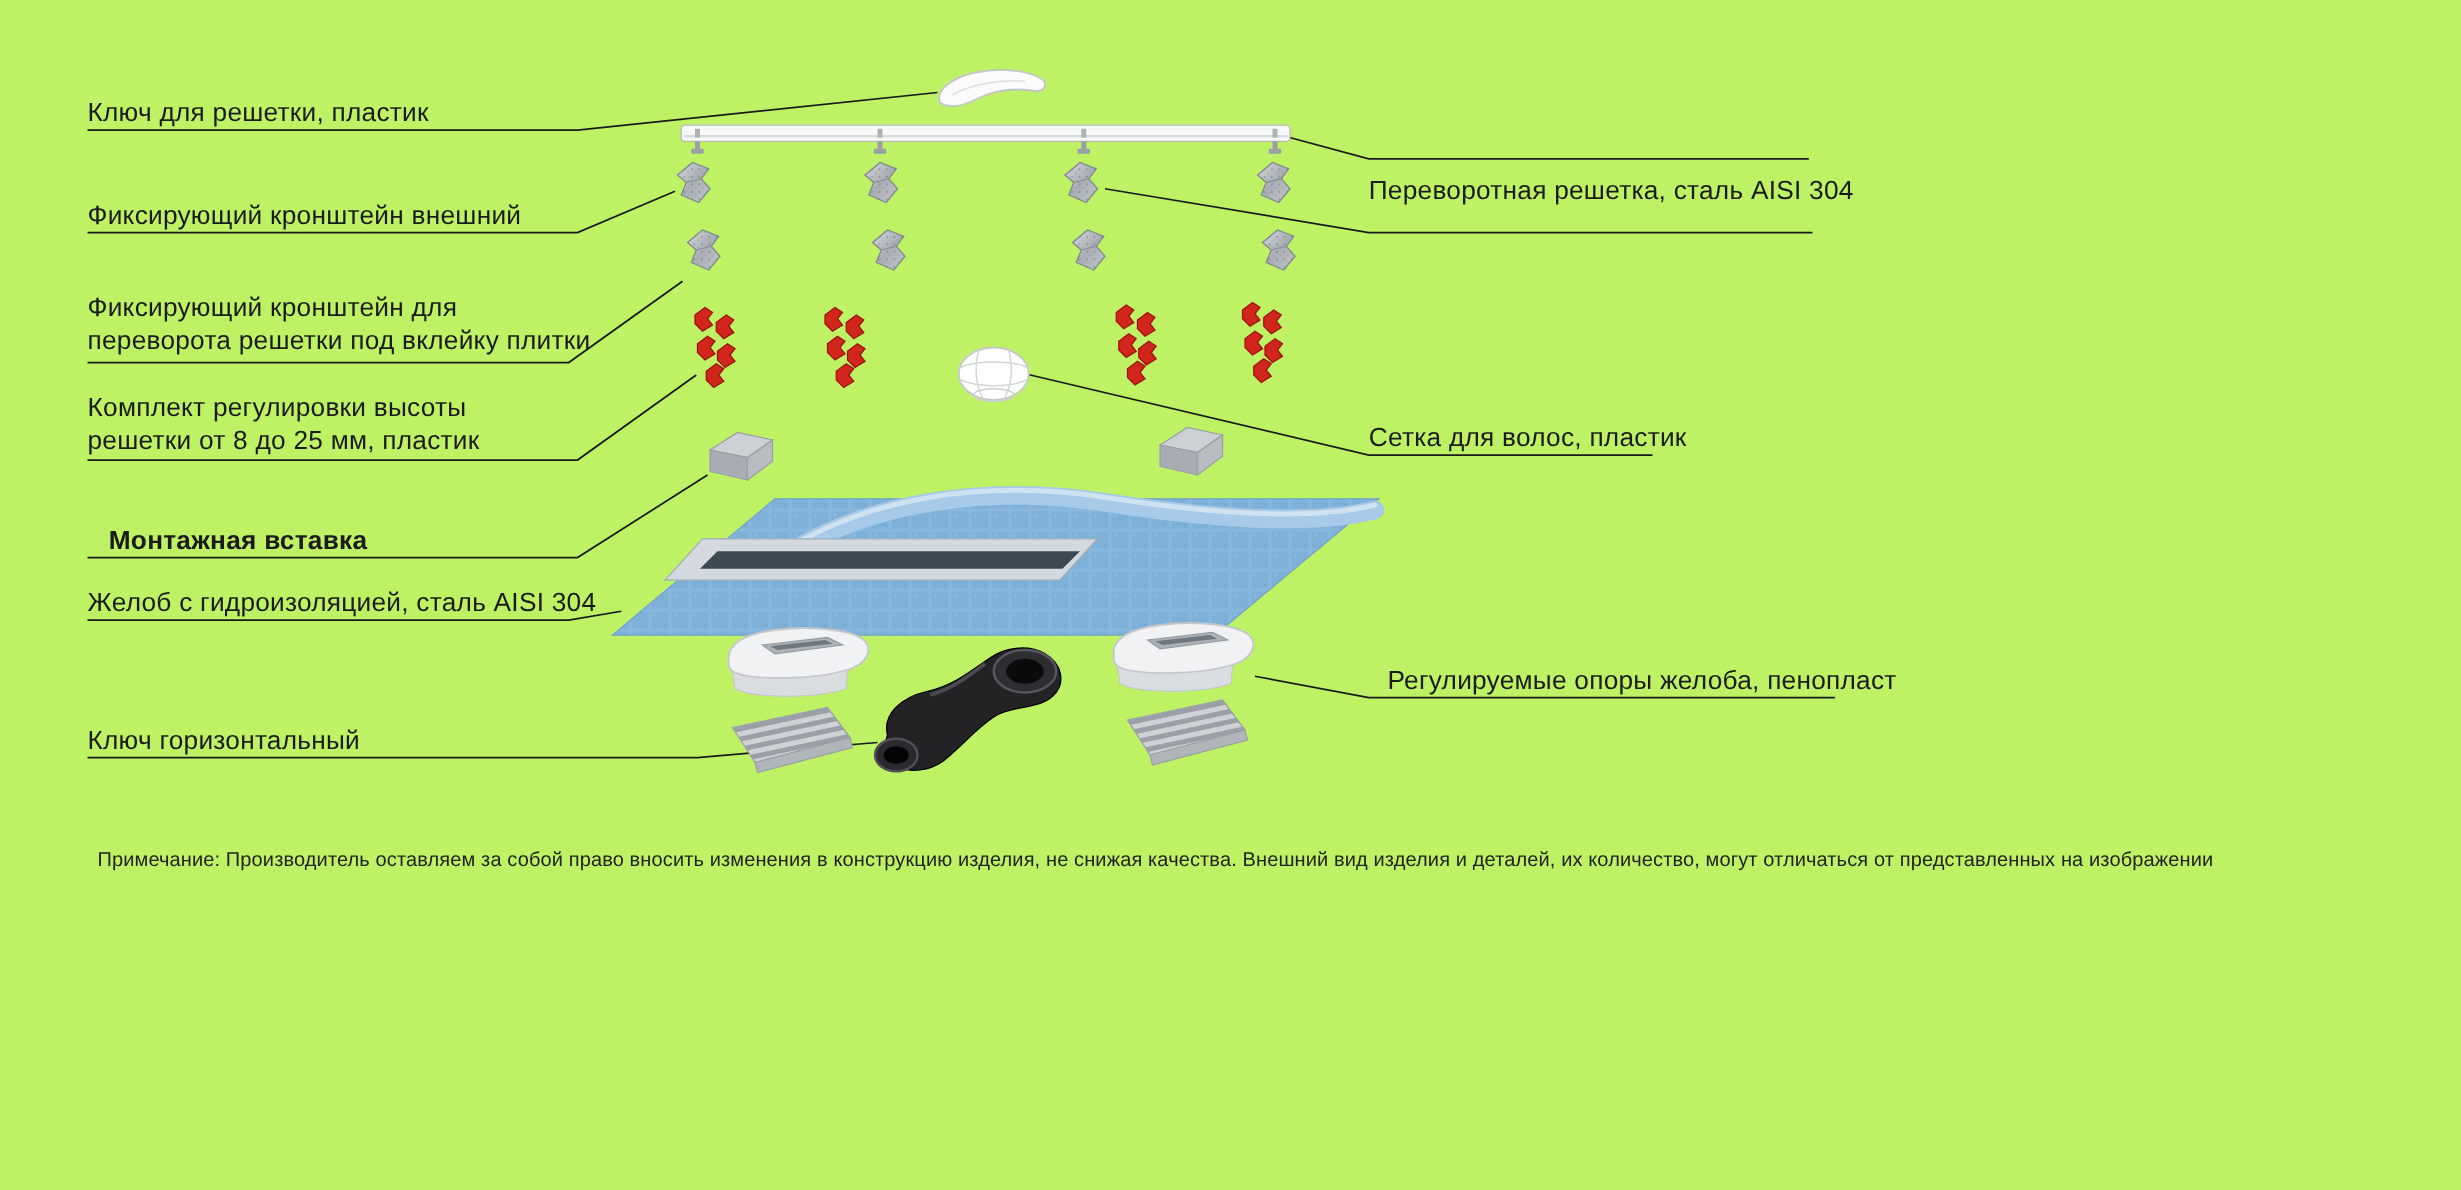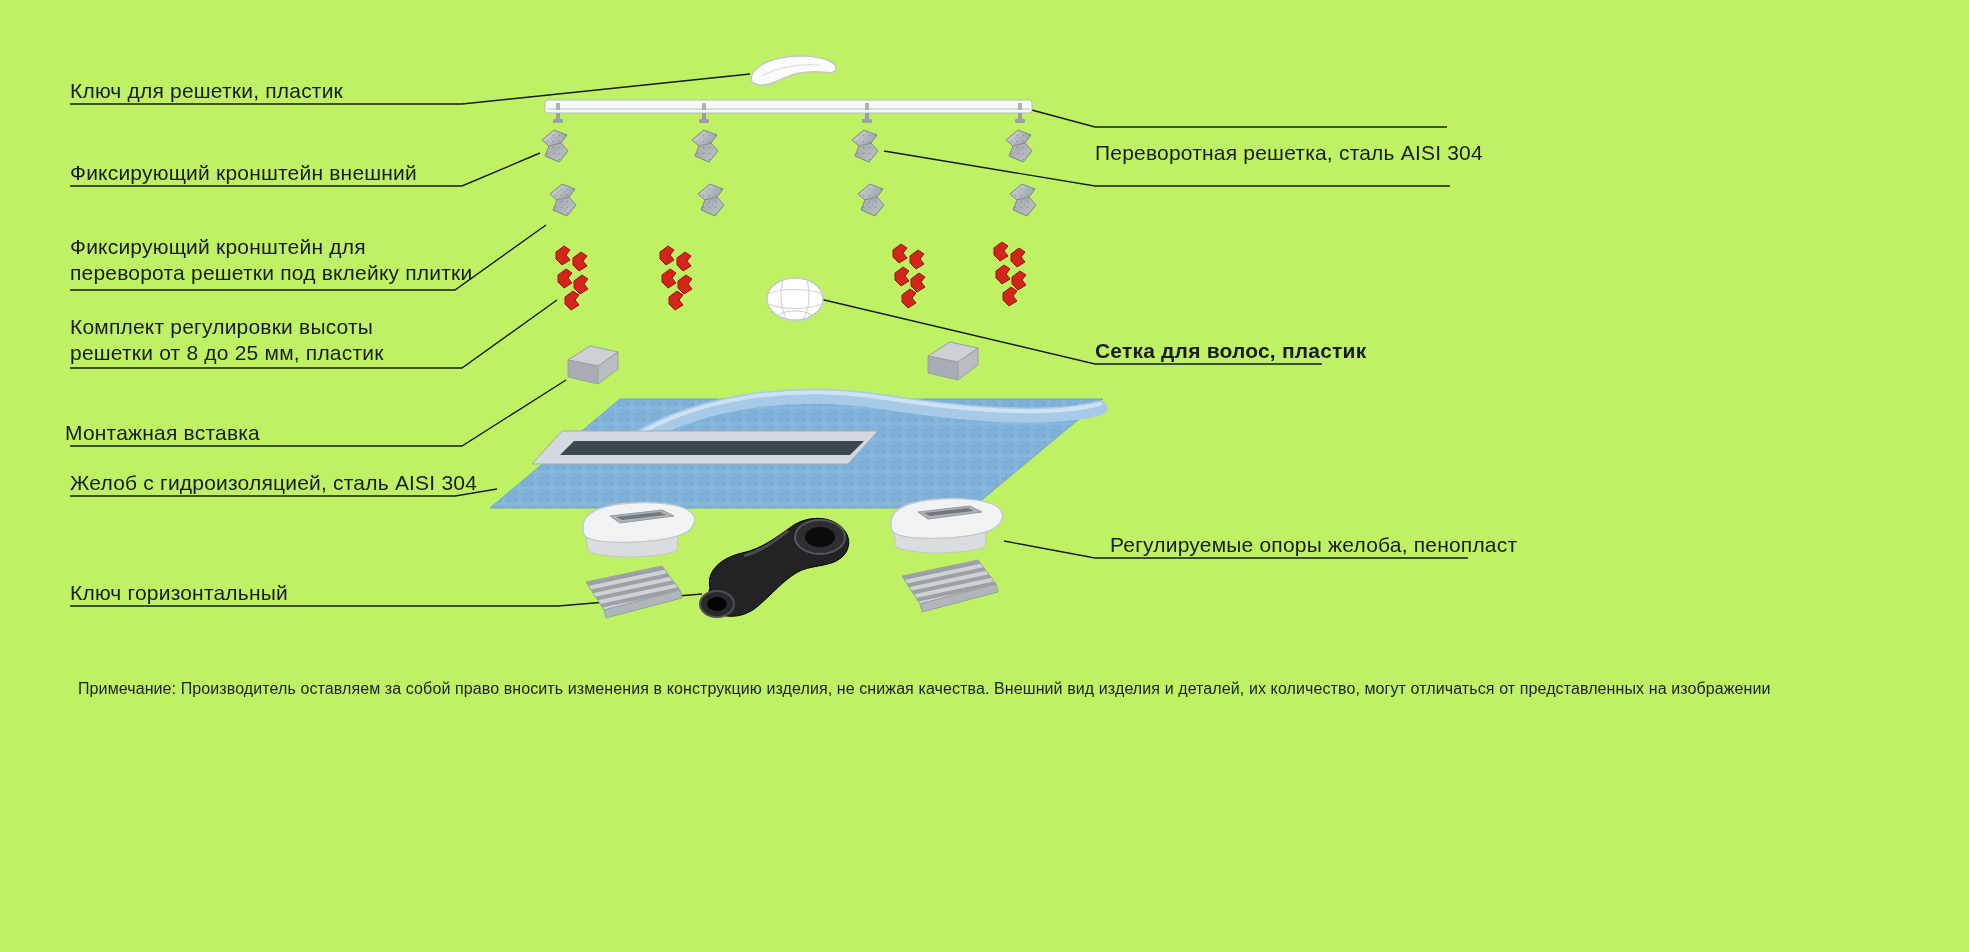--- a/index.html
+++ b/index.html
@@ -9,26 +9,26 @@
   }
   svg.art { position:absolute; left:0; top:0; pointer-events:none; }
   .label {
     position:absolute; font-size:21px; line-height:26px; color:#1b1b1b;
     white-space:pre-line; letter-spacing:0.2px;
   }
   .l1 { left:70px; top:78px; }
   .l2 { left:70px; top:160px; }
   .l3 { left:70px; top:234px; }
   .l4 { left:70px; top:314px; }
-  .l5 { left:65px; top:420px; }
+  .l5 { left:87px; top:420px;font-weight:bold; }
   .l6 { left:70px; top:470px; }
   .l7 { left:70px; top:580px; }
   .r1 { left:1095px; top:100px;margin-top:40px; }
   .r2 { left:1095px; top:160px; }
-  .r3 { left:1095px; top:338px;font-weight:bold; }
+  .r3 { left:1095px; top:338px; }
   .r4 { left:1094px; top:532px;margin-left:16px; }
   .note {
     position:absolute; left:78px; top:680px; font-size:16px; color:#222222;
     white-space:nowrap; letter-spacing:0.1px;
   }
 </style>
 </head>
 <body>
 
 <div class="canvas">

